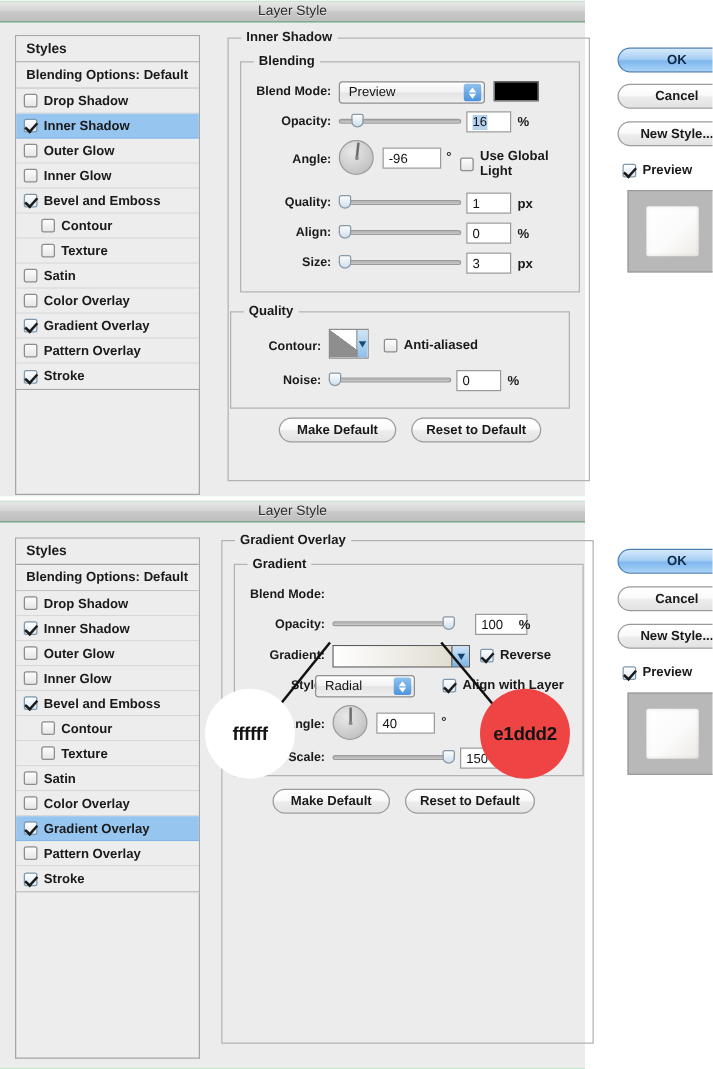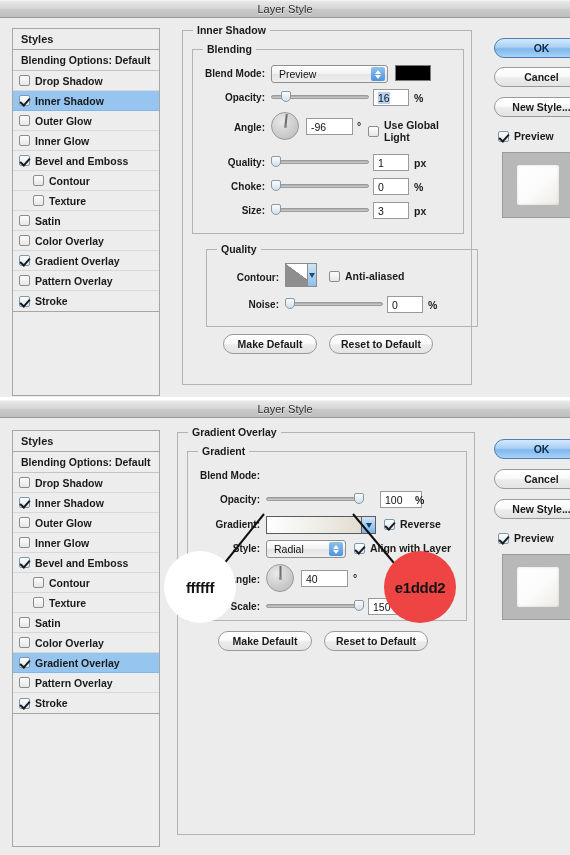--- a/index.html
+++ b/index.html
@@ -6,21 +6,21 @@
   html, body {
     margin: 0; padding: 0;
     width: 570px; height: 855px;
     background: #ffffff;
     font-family: "Liberation Sans", sans-serif;
     overflow: hidden;
   }
   .page { position: relative; width: 570px; height: 855px; background: #ffffff; }
 
   
-  .dialog { position: absolute; left: 0; width: 570px; background: #22c55e; }
+  .dialog { position: absolute; left: 0; width: 468px; background: #22c55e; }
   .titlebar {
     height: 18px; width: 100%;
     background: linear-gradient(to bottom, #e9e9e9 0%, #d4d4d4 48%, #c9c9c9 52%, #bfbfbf 100%);
     border-bottom: 1px solid #9a9a9a;
     border-top: 1px solid #f3f3f3;
     display: flex; align-items: center; justify-content: center;
     font-size: 11px; color: #2b2b2b;
     text-shadow: 0 1px 0 rgba(255,255,255,0.6);
   }
   .dialog-body { position: relative; background: #ececec; }
@@ -363,42 +363,42 @@
           <span class="lbl-r" style="left:0px; top:107px; width:72px;">Quality:</span>
           <div class="slider" style="left:78px; top:105px; width:98px;">
             <div class="track"></div>
             <div class="knob" style="left:0px;"></div>
           </div>
           <div class="field" style="left:180px; top:104px; width:36px;">
             <span>1</span>
           </div>
           <span class="unit" style="left:221px; top:107px;">px</span>
 
-          <span class="lbl-r" style="left:0px; top:131px; width:72px;">Choke:</span>
+          <span class="lbl-r" style="left:0px; top:131px; width:72px;">Align:</span>
           <div class="slider" style="left:78px; top:129px; width:98px;">
             <div class="track"></div>
             <div class="knob" style="left:0px;"></div>
           </div>
           <div class="field" style="left:180px; top:128px; width:36px;">
             <span>0</span>
           </div>
           <span class="unit" style="left:221px; top:131px;">%</span>
 
           <span class="lbl-r" style="left:0px; top:155px; width:72px;">Size:</span>
           <div class="slider" style="left:78px; top:153px; width:98px;">
             <div class="track"></div>
             <div class="knob" style="left:0px;"></div>
           </div>
           <div class="field" style="left:180px; top:152px; width:36px;">
             <span>3</span>
           </div>
           <span class="unit" style="left:221px; top:155px;">px</span>
         </div>
 
-        <div class="group" style="left:23px; top:218px; width:272px; height:78px;">
+        <div class="group" style="left:1px; top:218px; width:272px; height:78px;">
           <span class="group-title">Quality</span>
 
           <span class="lbl-r" style="left:0px; top:22px; width:72px;">Contour:</span>
           <div class="contour" style="left:78px; top:13px;">
             <div class="ramp"></div>
             <div class="arrows">
                 <span class="tri"></span>
               </div>
           </div>
           <div class="chk" style="left:122px; top:20px;">
@@ -538,21 +538,21 @@
             <div class="arrow">
                 <span class="tri"></span>
               </div>
           </div>
           <div class="chk" style="left:196px; top:66px;">
             <span class="cb on"></span>
             <span>Reverse</span>
           </div>
 
           <span class="lbl-r" style="left:0px; top:91px; width:72px;">Style:</span>
-          <div class="popup" style="left:78px; top:88px; width:80px;">
+          <div class="popup" style="left:64px; top:88px; width:80px;">
             <span>Radial</span>
             <span class="arrows">
                 <i class="up"></i>
                 <i class="dn"></i>
               </span>
           </div>
           <div class="chk" style="left:166px; top:90px;">
             <span class="cb on"></span>
             <span>Align with Layer</span>
           </div>

